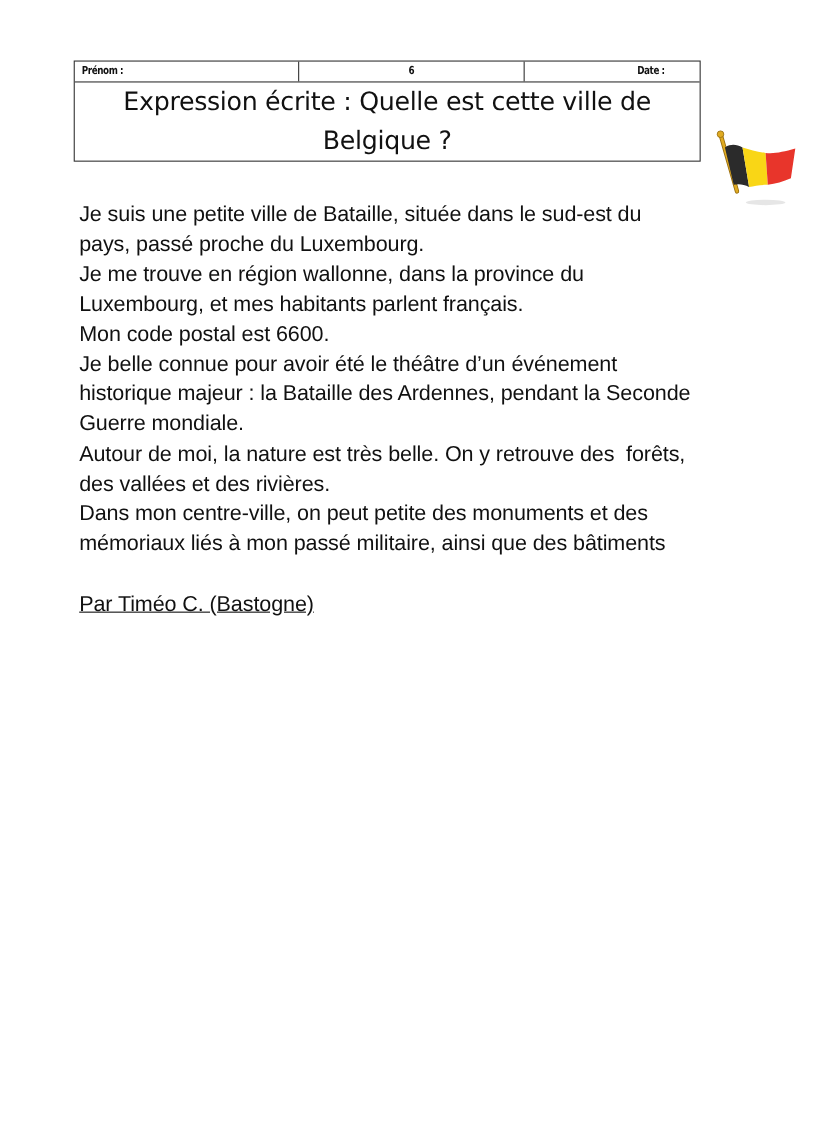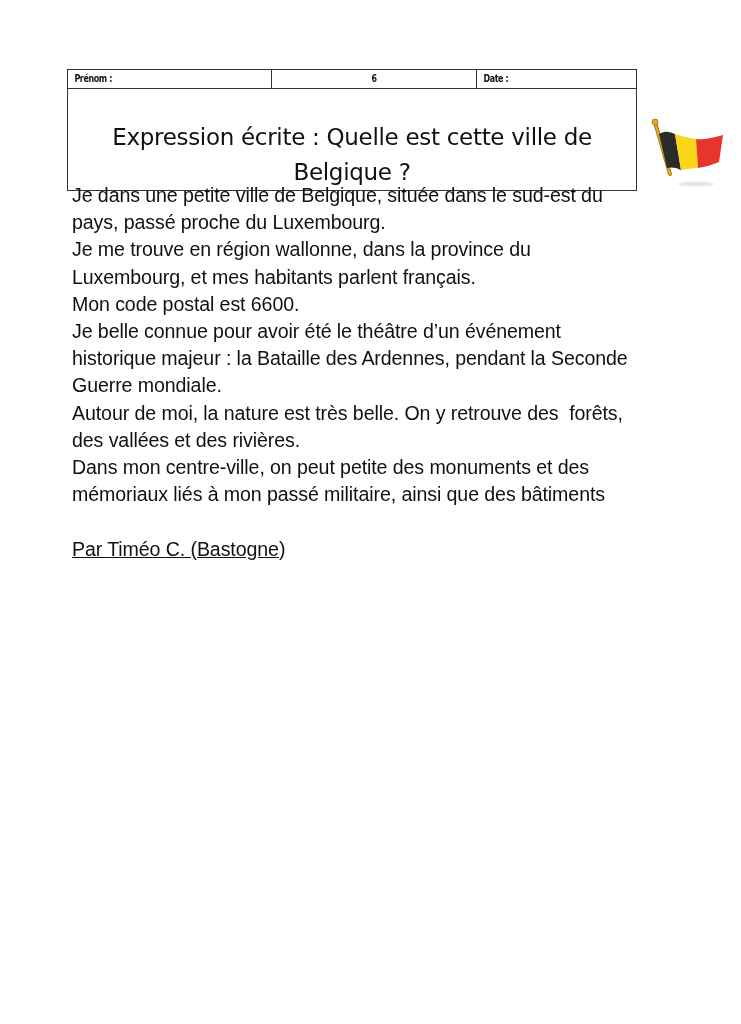--- a/index.html
+++ b/index.html
@@ -1,23 +1,23 @@
 <!DOCTYPE html>
 <html><head>
   <meta charset="utf-8">
   <style>
     html, body { margin: 0; padding: 0; background: #ffffff; }
     body { width: 741px; height: 1024px; position: relative; overflow: hidden; font-family: "Liberation Sans", sans-serif; color: #111; }
-    .header-table { position: absolute; left: 67px; top: 69px; width: 570px; border: 1.3px solid #333; box-sizing: border-box; }
+    .header-table { position: absolute; left: 67px; top: 55px; width: 570px; border: 1.3px solid #333; box-sizing: border-box; }
     .header-row { display: flex; height: 18px; border-bottom: 1.3px solid #333; }
     .header-cell { box-sizing: border-box; font-family: "DejaVu Sans", sans-serif; font-weight: bold; font-size: 10px; line-height: 17px; padding-left: 8px; letter-spacing: -0.5px; transform: scaleX(0.8); transform-origin: left center; }
     .cell-name { width: 203px; border-right: 1.3px solid #333; }
     .cell-num { width: 204px; border-right: 1.3px solid #333; text-align: center; padding-left: 0; transform-origin: center center; }
-    .cell-date { flex: 1; }
-    .title-box { height: 71px; display: flex; align-items: center; justify-content: center; text-align: center; padding: 0 20px; box-sizing: border-box; margin-top: 30px; }
+    .cell-date { flex: 1; text-align: right; }
+    .title-box { height: 71px; display: flex; align-items: center; justify-content: center; text-align: center; padding: 0 20px; box-sizing: border-box; }
     .title-text { font-family: "DejaVu Sans", sans-serif; font-size: 23px; line-height: 35px; font-weight: normal; color: #111; letter-spacing: -0.3px; max-width: 540px; }
     .flag { position: absolute; left: 648px; top: 112px; width: 80px; height: 80px; }
     .body-text { position: absolute; left: 72px; top: 182px; width: 650px; font-size: 19.6px; line-height: 27.2px; color: #111; letter-spacing: -0.1px; }
     .body-text p { margin: 0; white-space: pre; }
     .signature { margin-top: 27.2px !important; text-decoration: underline; }
   </style>
 </head>
 <body>
 
 <div class="header-table">
@@ -43,21 +43,21 @@
     <line x1="7" y1="10" x2="22" y2="62" stroke="#9a6f10" stroke-width="4" stroke-linecap="round"></line>
     <line x1="7" y1="10" x2="22" y2="62" stroke="#e0ab22" stroke-width="2.4" stroke-linecap="round"></line>
     <circle cx="7" cy="10" r="3" fill="#e0ab22" stroke="#9a6f10" stroke-width="0.8"></circle>
     <path d="M11 22 C 18 18, 22 20, 27 22 L 33 58 C 28 55, 22 55, 19 56 Z" fill="#2b2b2b"></path>
     <path d="M27 22 C 34 24, 40 26, 48 27 L 50 56 C 44 56, 38 57, 33 58 Z" fill="#f9d616"></path>
     <path d="M48 27 C 56 28, 64 26, 75 23 L 71 50 C 64 53, 57 55, 50 56 Z" fill="#e8352b"></path>
   </svg>
 </div>
 
 <div class="body-text">
-  <p>Je dans une petite ville de Belgique, située dans le sud-est du</p>
+  <p>Je suis une petite ville de Bataille, située dans le sud-est du</p>
   <p>pays, passé proche du Luxembourg.</p>
   <p>Je me trouve en région wallonne, dans la province du</p>
   <p>Luxembourg, et mes habitants parlent français.</p>
   <p>Mon code postal est 6600.</p>
   <p>Je belle connue pour avoir été le théâtre d’un événement</p>
   <p>historique majeur : la Bataille des Ardennes, pendant la Seconde</p>
   <p>Guerre mondiale.</p>
   <p>Autour de moi, la nature est très belle. On y retrouve des  forêts,</p>
   <p>des vallées et des rivières.</p>
   <p>Dans mon centre-ville, on peut petite des monuments et des</p>

